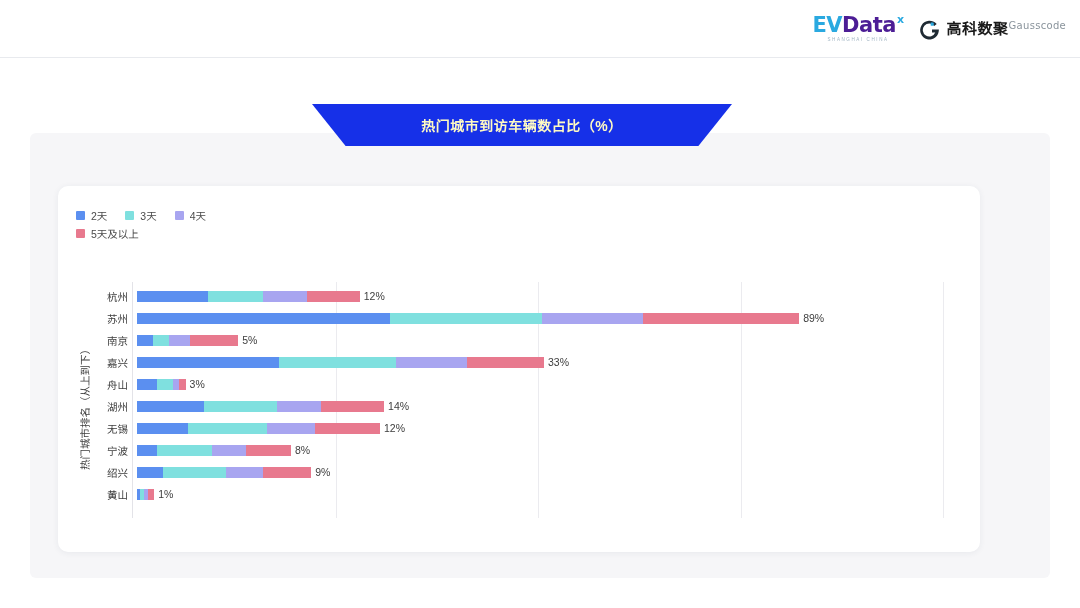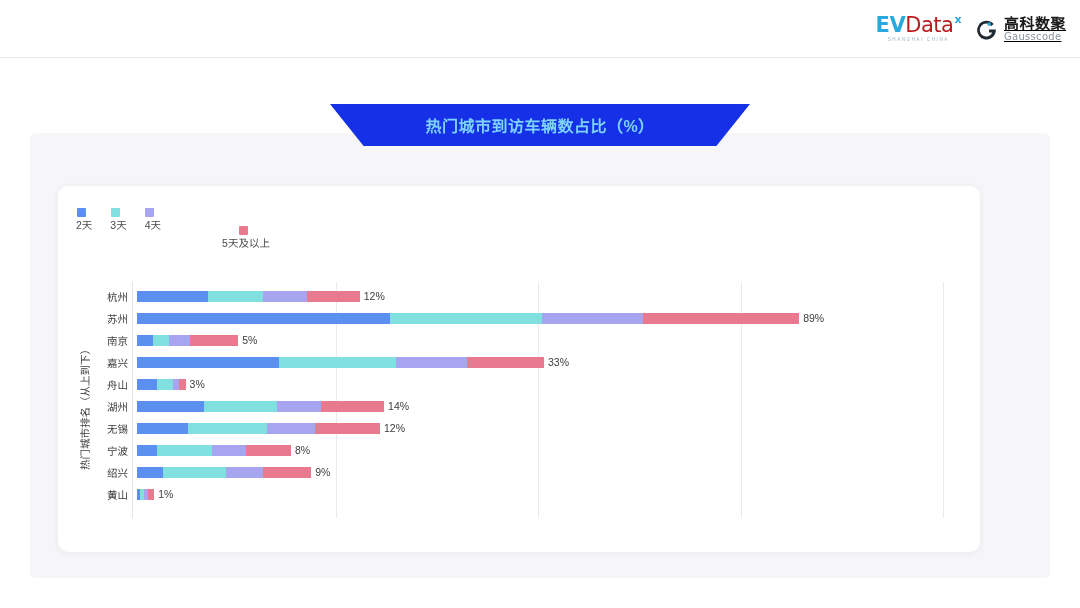--- a/index.html
+++ b/index.html
@@ -46,22 +46,22 @@
     font-weight: 700;
     letter-spacing: -0.5px;
     color: #5b6670;
     font-family: "DejaVu Sans", sans-serif;
   }
   .logo-ev {
     color: #2aa9e0;
     font-weight: 700;
   }
   .logo-data {
-    color: #b91c1c;
-    font-weight: 400;
+    color: #4c1d95;
+    font-weight: 700;
   }
   .logo-x {
     font-size: 11px;
     color: #2aa9e0;
     margin-left: 1px;
     margin-top: -1px;
   }
   .logo-evdata-sub {
     font-size: 4.5px;
     letter-spacing: 1.6px;
@@ -74,23 +74,21 @@
     align-items: center;
     gap: 6px;
   }
   .gauss-mark {
     width: 23px;
     height: 23px;
     flex: 0 0 auto;
   }
   .logo-gauss-text {
     display: flex;
-    flex-direction: column;
     line-height: 1.05;
-    text-decoration: underline;
   }
   .logo-gauss-cn {
     font-size: 15px;
     font-weight: 700;
     color: #1a1a1a;
     letter-spacing: 0.5px;
   }
   .logo-gauss-en {
     font-size: 10px;
     color: #8a949c;
@@ -105,29 +103,29 @@
     left: 0;
     width: 1080px;
     height: 1px;
     background: #e8eaee;
   }
 
   
   .title-ribbon {
     position: absolute;
     top: 104px;
-    left: 330px;
+    left: 312px;
     width: 420px;
     height: 42px;
     background: #1630e8;
-    color: #7dd3fc;
+    color: #fef9c3;
     display: flex;
     align-items: center;
     justify-content: center;
-    font-size: 16px;
+    font-size: 14px;
     font-weight: 700;
     letter-spacing: 0.5px;
     -webkit-clip-path: polygon(0 0, 100% 0, 92% 100%, 8% 100%);
     clip-path: polygon(0 0, 100% 0, 92% 100%, 8% 100%);
   }
 
   
   .page-panel {
     position: absolute;
     top: 133px;
@@ -159,21 +157,20 @@
     display: flex;
     flex-wrap: wrap;
     align-items: center;
     gap: 4px 0;
   }
   .legend-item {
     display: flex;
     align-items: center;
     height: 14px;
     margin-right: 18px;
-    flex-direction: column;
   }
   .legend-item.wide { width: 100%; margin-right: 0; }
   .legend-swatch {
     width: 9px;
     height: 9px;
     border-radius: 1px;
     margin-right: 6px;
     flex: 0 0 auto;
   }
   .legend-label {

